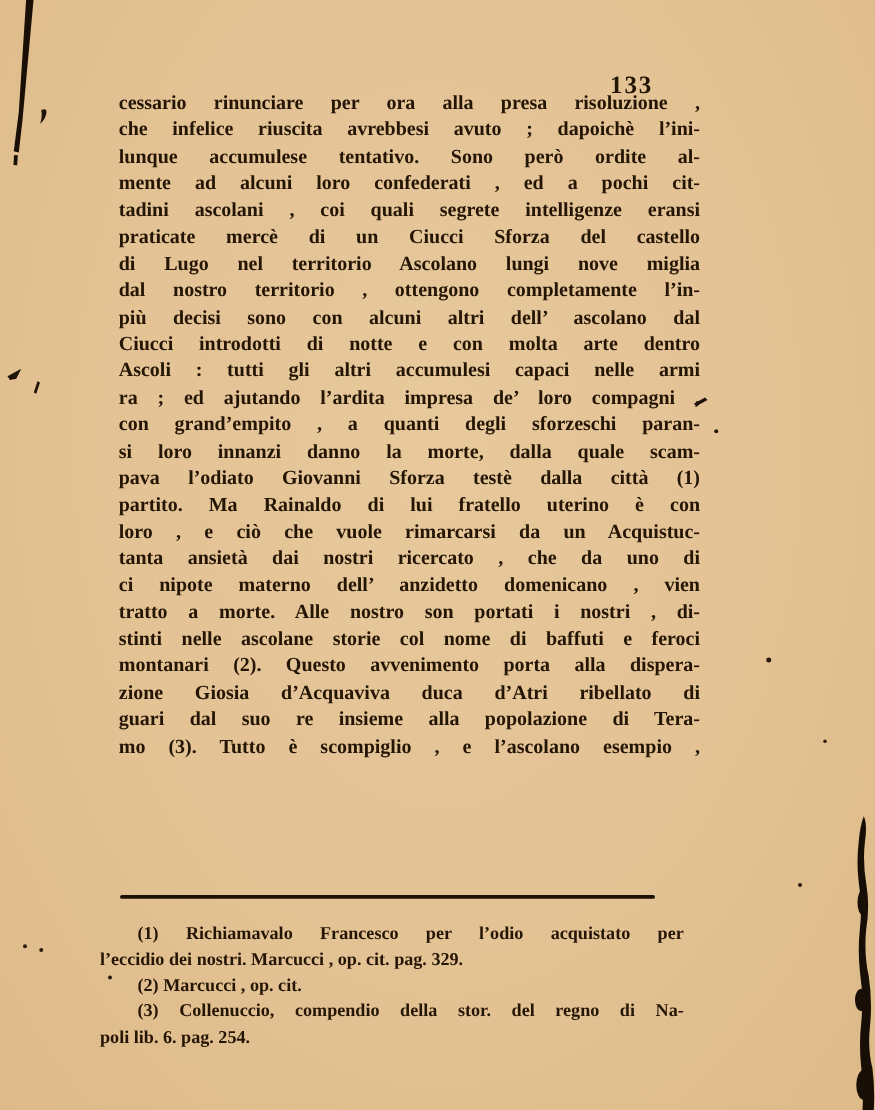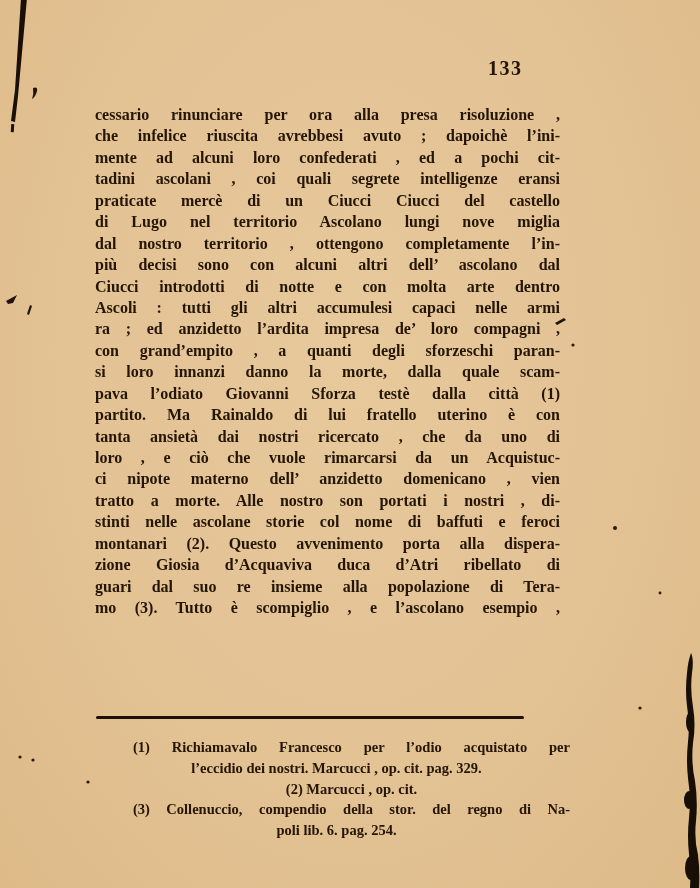--- a/index.html
+++ b/index.html
@@ -9,70 +9,71 @@
     background:radial-gradient(ellipse at 50% 40%, #e7c99c 0%, #e3c294 55%, #ddba88 100%);
     overflow:hidden;
     font-family:"Liberation Serif","DejaVu Serif",serif;
   }
   #page-number{
     position:absolute;top:57px;left:488px;width:48px;
     font-size:20px;font-weight:700;letter-spacing:1.5px;
     color:#241505;text-align:left;
   }
   #body-text{
-    position:absolute;top:104px;left:95px;width:465px;
+    position:absolute;top:72px;left:95px;width:465px;
     font-size:16px;font-weight:700;color:#241505;
   }
   .line{
     display:block;height:21.45px;line-height:21.45px;
     text-align:justify;text-align-last:justify;
     white-space:normal;overflow:visible;
   }
   .line .it, .fn-line .it{}
   #footnote-rule{
     position:absolute;top:716px;left:96px;width:428px;height:3px;
     background:#1d1106;border-radius:2px;
   }
   #footnotes{
-    position:absolute;top:737px;left:103px;width:467px;
+    position:absolute;top:737px;left:80px;width:467px;
     font-size:14.5px;font-weight:700;color:#241505;
   }
   .fn-line{
     display:block;height:20.8px;line-height:20.8px;
-    text-align:center;text-align-last:auto;
+    text-align:left;text-align-last:auto;
   }
   .fn-line.just{text-align:justify;text-align-last:justify;}
   .fn-line.indent{text-indent:30px;}
   #artifacts{position:absolute;top:0;left:0;pointer-events:none;}
 </style>
 </head>
 <body>
 
 <div id="page">
 
   <div id="page-number">133</div>
 
   <div id="body-text">
       <div class="line just just"><span class="rm">cessario rinunciare per ora alla presa risoluzione ,</span></div>
       <div class="line just just"><span class="rm">che infelice riuscita avrebbesi avuto ; dapoichè l’ini-</span></div>
+      <div class="line just just"><span class="rm">lunque accumulese tentativo. Sono però ordite al-</span></div>
       <div class="line just just"><span class="rm">mente ad alcuni loro confederati , ed a </span><span class="it">pochi cit-</span></div>
       <div class="line just just"><span class="rm">tadini ascolani , coi quali segrete intelligenze eransi</span></div>
-      <div class="line just just"><span class="rm">praticate mercè di un </span><span class="it">Ciucci</span><span class="rm"> Ciucci del castello</span></div>
+      <div class="line just just"><span class="rm">praticate mercè di un </span><span class="it">Ciucci</span><span class="rm"> Sforza del castello</span></div>
       <div class="line just just"><span class="rm">di </span><span class="it">Lugo</span><span class="rm"> nel territorio Ascolano lungi nove miglia</span></div>
       <div class="line just just"><span class="rm">dal nostro territorio , ottengono completamente l’in-</span></div>
       <div class="line just just"><span class="rm">più decisi sono con alcuni altri dell’ ascolano dal</span></div>
       <div class="line just just"><span class="rm">Ciucci introdotti di notte e con molta arte dentro</span></div>
       <div class="line just just"><span class="rm">Ascoli : tutti gli altri accumulesi capaci nelle armi</span></div>
-      <div class="line just just"><span class="rm">ra ; ed anzidetto l’ardita impresa de’ loro compagni ,</span></div>
+      <div class="line just just"><span class="rm">ra ; ed ajutando l’ardita impresa de’ loro compagni ,</span></div>
       <div class="line just just"><span class="rm">con grand’empito , a quanti degli sforzeschi paran-</span></div>
       <div class="line just just"><span class="rm">si loro innanzi danno la morte, dalla quale scam-</span></div>
       <div class="line just just"><span class="rm">pava l’odiato Giovanni Sforza testè dalla città (1)</span></div>
       <div class="line just just"><span class="rm">partito. Ma </span><span class="it">Rainaldo</span><span class="rm"> di lui fratello uterino è con</span></div>
+      <div class="line just just"><span class="rm">loro , e ciò che vuole rimarcarsi da un </span><span class="it">Acquistuc-</span></div>
       <div class="line just just"><span class="rm">tanta ansietà dai nostri ricercato , che da uno di</span></div>
-      <div class="line just just"><span class="rm">loro , e ciò che vuole rimarcarsi da un </span><span class="it">Acquistuc-</span></div>
       <div class="line just just"><span class="it">ci</span><span class="rm"> nipote materno dell’ anzidetto domenicano , vien</span></div>
       <div class="line just just"><span class="rm">tratto a morte. Alle nostro son portati i nostri , di-</span></div>
       <div class="line just just"><span class="rm">stinti nelle ascolane storie col nome di </span><span class="it">baffuti e feroci</span></div>
       <div class="line just just"><span class="it">montanari</span><span class="rm"> (2). Questo avvenimento porta alla dispera-</span></div>
       <div class="line just just"><span class="rm">zione Giosia d’Acquaviva duca d’Atri ribellato di</span></div>
       <div class="line just just"><span class="rm">guari dal suo re insieme alla popolazione di Tera-</span></div>
       <div class="line just just"><span class="rm">mo (3). Tutto è scompiglio , e l’ascolano esempio ,</span></div>
     </div>
 
   <div id="footnote-rule"></div>

